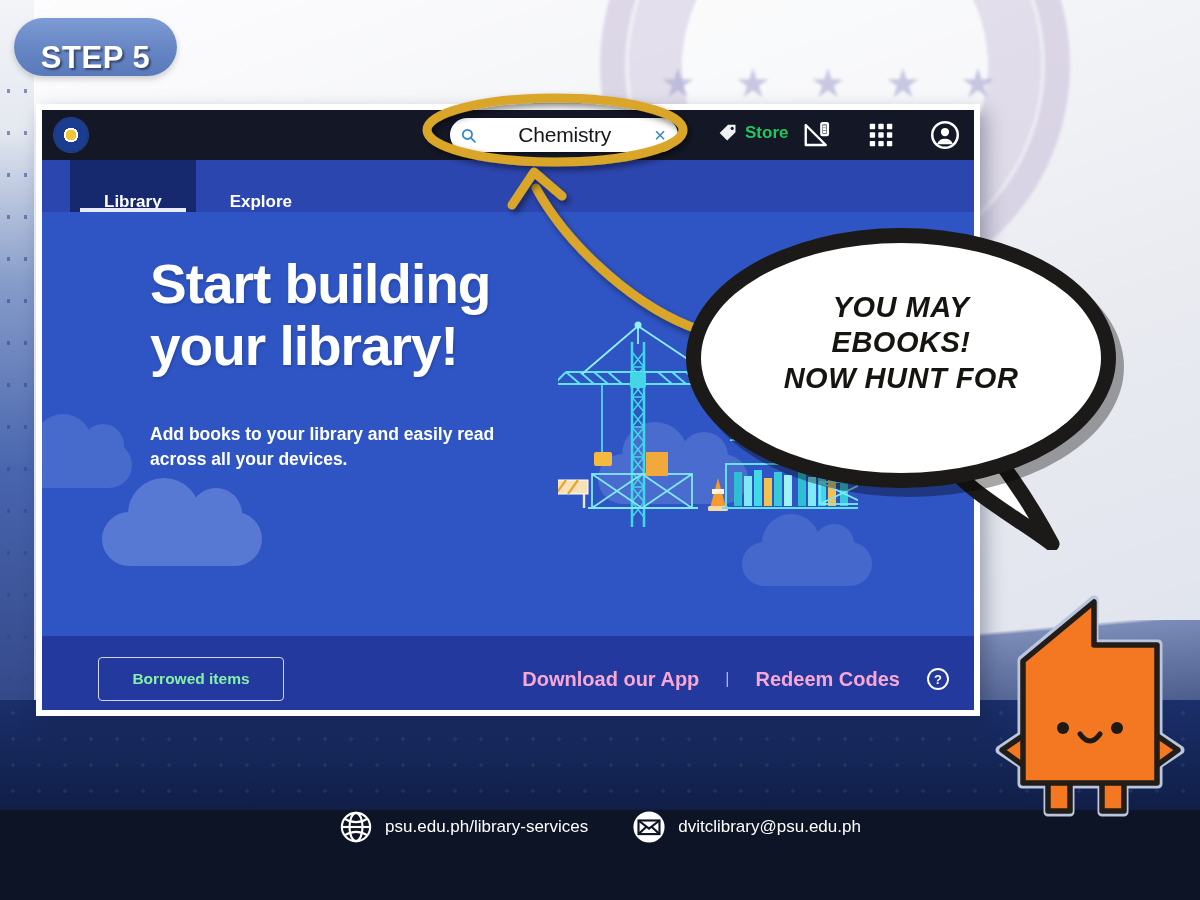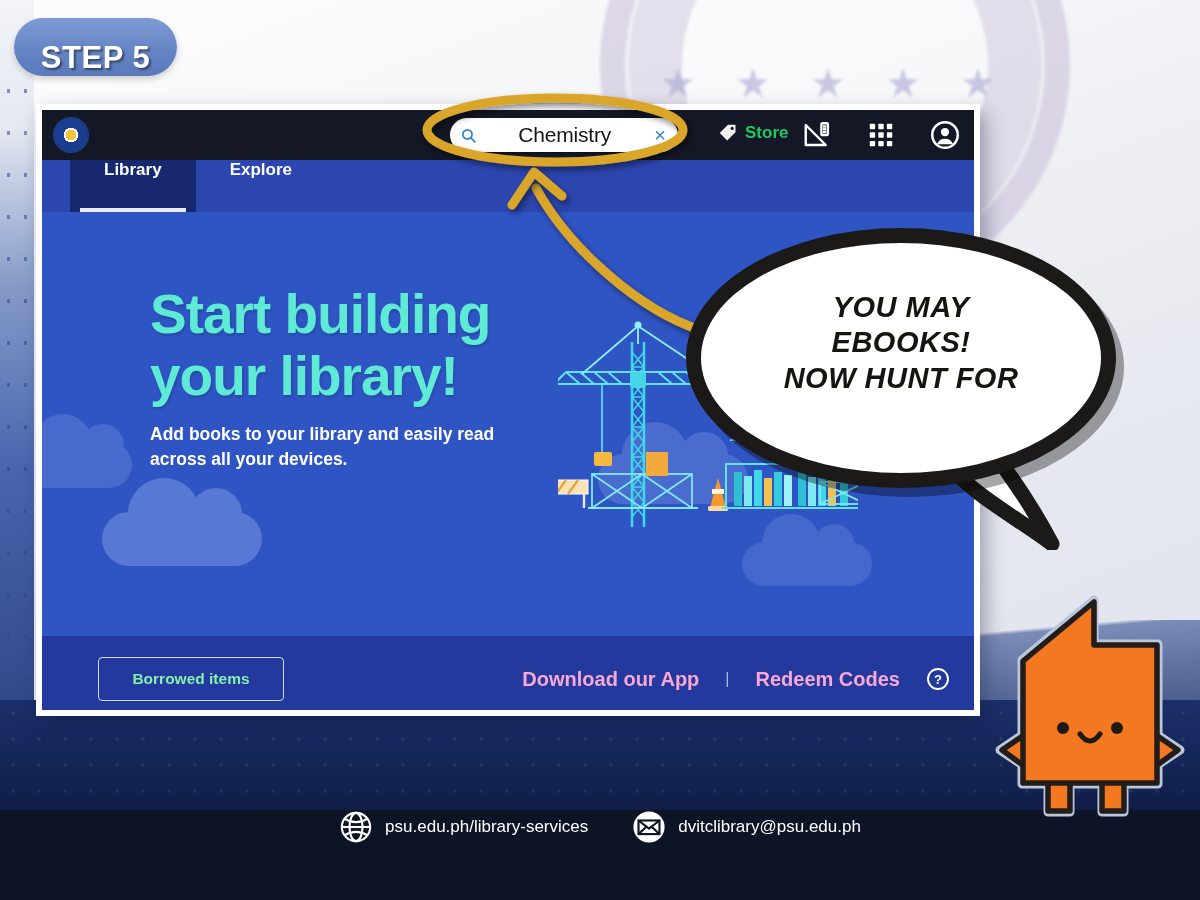--- a/index.html
+++ b/index.html
@@ -108,21 +108,21 @@
   #topbar-icons{
     position:absolute;right:14px;top:10px;display:flex;align-items:center;gap:34px;
   }
   #topbar-icons .ico{width:30px;height:30px;color:#fff;cursor:pointer;}
 
   
   #app-tabs{
     height:52px;background:#2c46b0;display:flex;align-items:stretch;padding-left:28px;
   }
   .tab{
-    position:relative;display:flex;align-items:flex-start;justify-content:center;
+    position:relative;display:flex;align-items:flex-end;justify-content:center;
     padding:0 34px;color:#fff;font-size:17px;font-weight:bold;cursor:pointer;
   }
   .tab.active{background:#16296f;}
   .tab.active::after{
     content:"";position:absolute;left:10px;right:10px;bottom:0;height:4px;background:#e8edfb;
   }
 
   
   #app-hero{
     position:relative;height:424px;background:#2f55c5;overflow:hidden;
@@ -137,23 +137,22 @@
   #cloud2::after{width:42px;height:42px;left:70px;top:-18px;}
   #cloud3{left:556px;top:242px;width:150px;height:50px;opacity:.55;}
   #cloud3::before{width:66px;height:66px;left:24px;top:-32px;}
   #cloud3::after{width:48px;height:48px;left:82px;top:-22px;}
   #cloud4{left:700px;top:330px;width:130px;height:44px;opacity:.45;}
   #cloud4::before{width:58px;height:58px;left:20px;top:-28px;}
   #cloud4::after{width:40px;height:40px;left:72px;top:-18px;}
 
   #hero-title{
     position:absolute;left:108px;top:42px;width:470px;
-    color:#5eead4;font-size:55px;font-weight:bold;line-height:1.12;letter-spacing:-1px;
+    color:#ffffff;font-size:55px;font-weight:bold;line-height:1.12;letter-spacing:-1px;
     text-shadow:1px 2px 3px rgba(0,0,0,.18);
-    margin-top:30px;
   }
   #hero-sub{
     position:absolute;left:108px;top:210px;width:400px;
     color:#fff;font-size:17.5px;font-weight:bold;line-height:1.42;
   }
   #crane-art{position:absolute;left:516px;top:100px;width:300px;height:300px;}
 
   
   #app-bottom{
     position:relative;height:86px;background:#23399e;display:flex;align-items:center;

